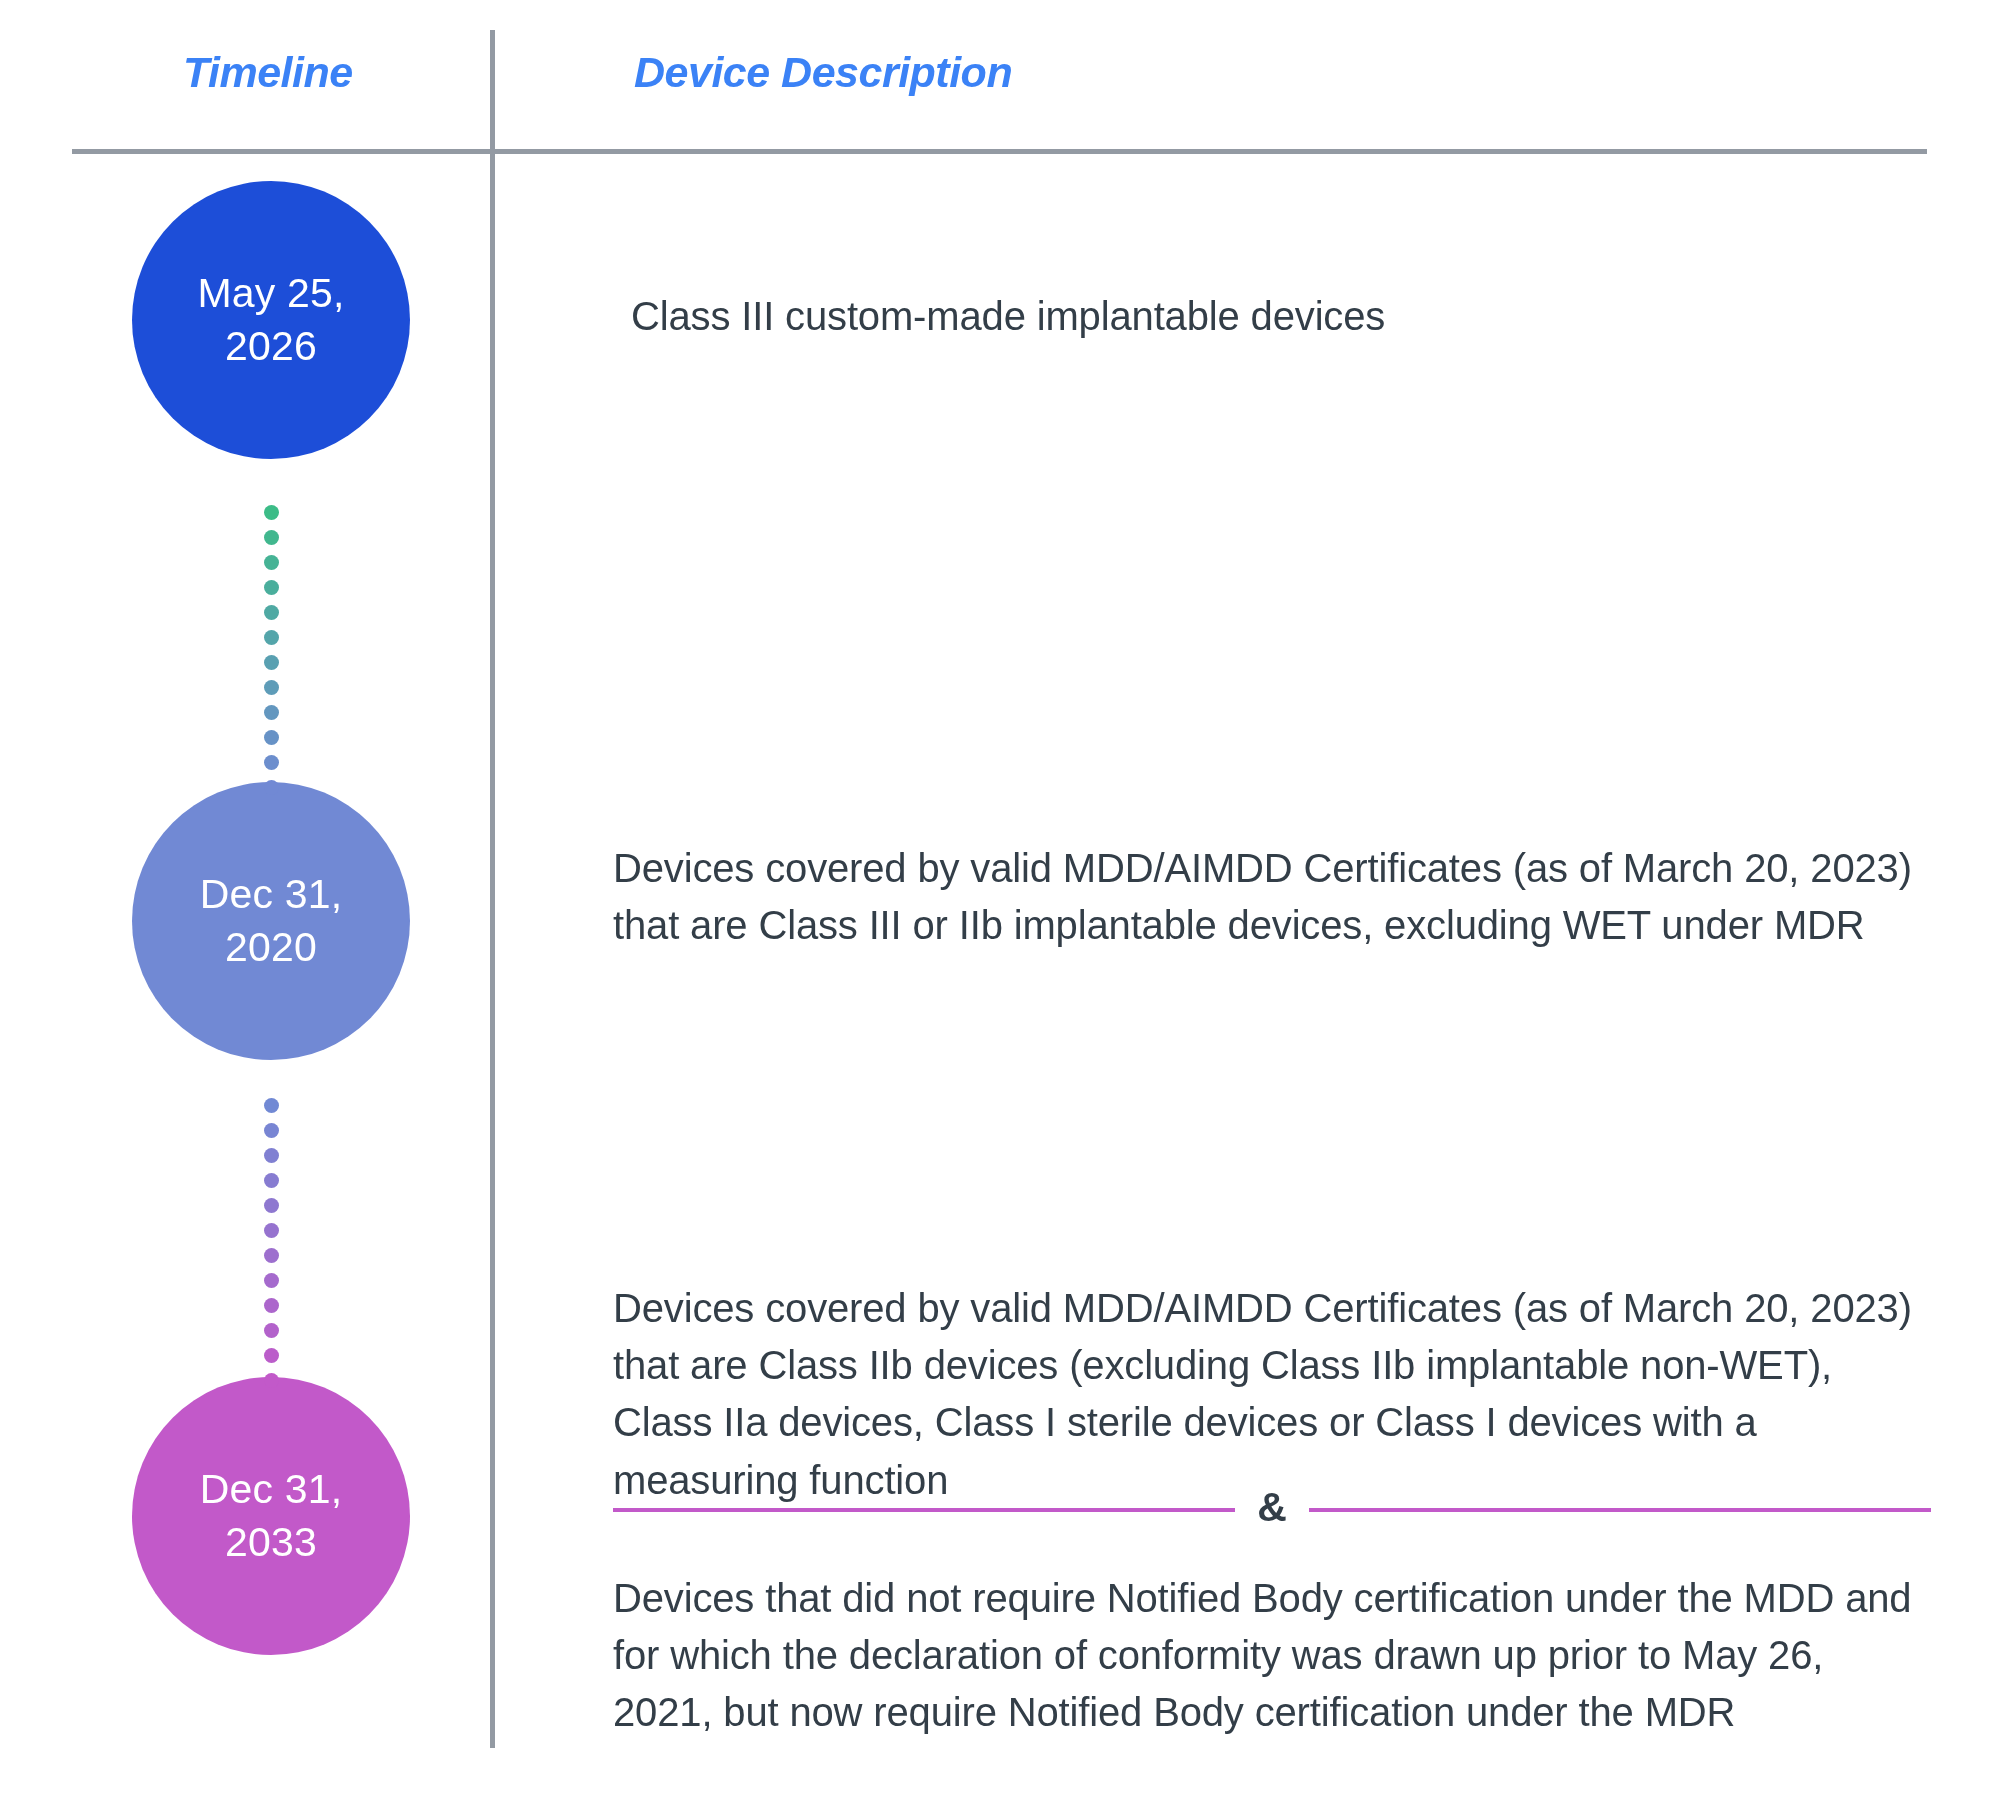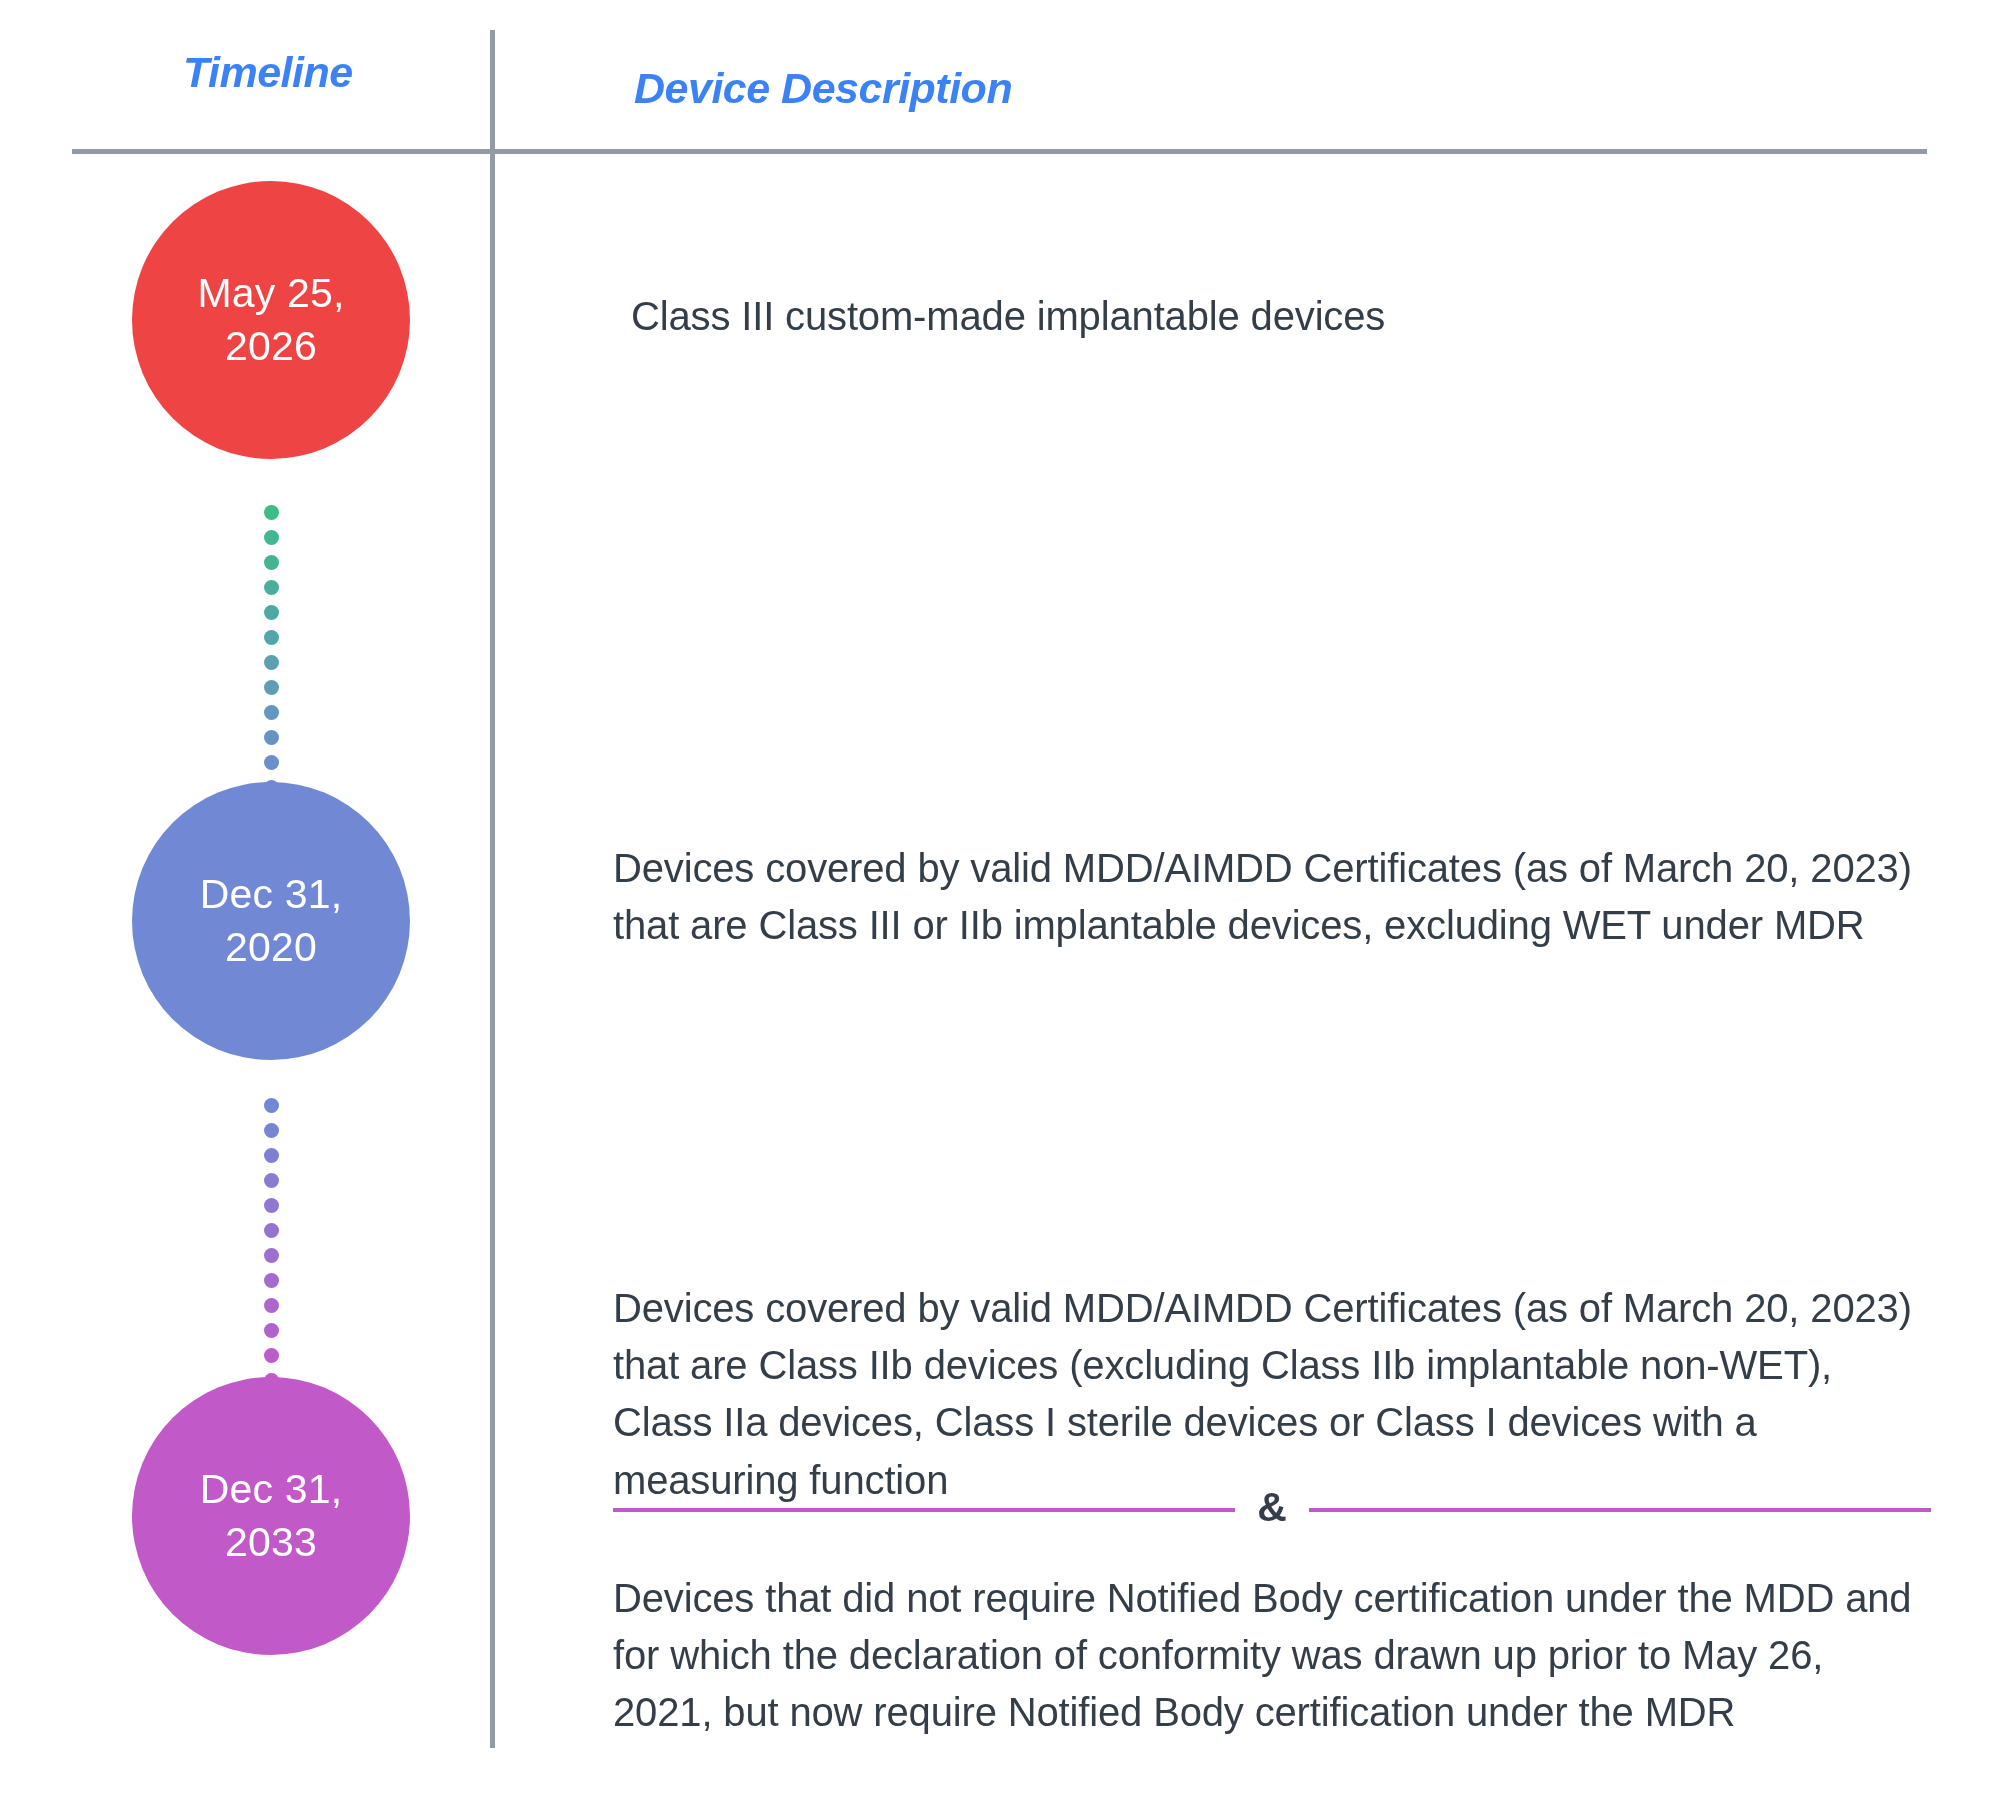--- a/index.html
+++ b/index.html
@@ -43,21 +43,21 @@
   .hdr {
     position: absolute;
     font-style: italic;
     font-weight: 700;
     font-size: 43px;
     letter-spacing: -0.5px;
     color: #3b82f6;
     white-space: nowrap;
   }
   .hdr-timeline { left: 183px; top: 48px; }
-  .hdr-device   { left: 634px; top: 48px; margin-top: 16px; }
+  .hdr-device   { left: 634px; top: 48px; }
 
   
   .node {
     position: absolute;
     width: 278px;
     height: 278px;
     border-radius: 50%;
     display: flex;
     flex-direction: column;
     align-items: center;
@@ -134,21 +134,21 @@
 </head>
 <body>
 
 <div id="board">
 
   <div class="hdr hdr-timeline">Timeline</div>
   <div class="hdr hdr-device">Device Description</div>
   <div class="header-rule"></div>
   <div class="col-divider"></div>
 
-  <div class="node node-1" style="background: #ef4444;">
+  <div class="node node-1" style="background: #1d4ed8;">
     <span class="ln">May 25,</span>
     <span class="ln">2026</span>
   </div>
 
   <div class="node node-2" style="background: rgb(113, 137, 212);">
     <span class="ln">Dec 31,</span>
     <span class="ln">2020</span>
   </div>
 
   <div class="node node-3" style="background: rgb(194, 89, 201);">

